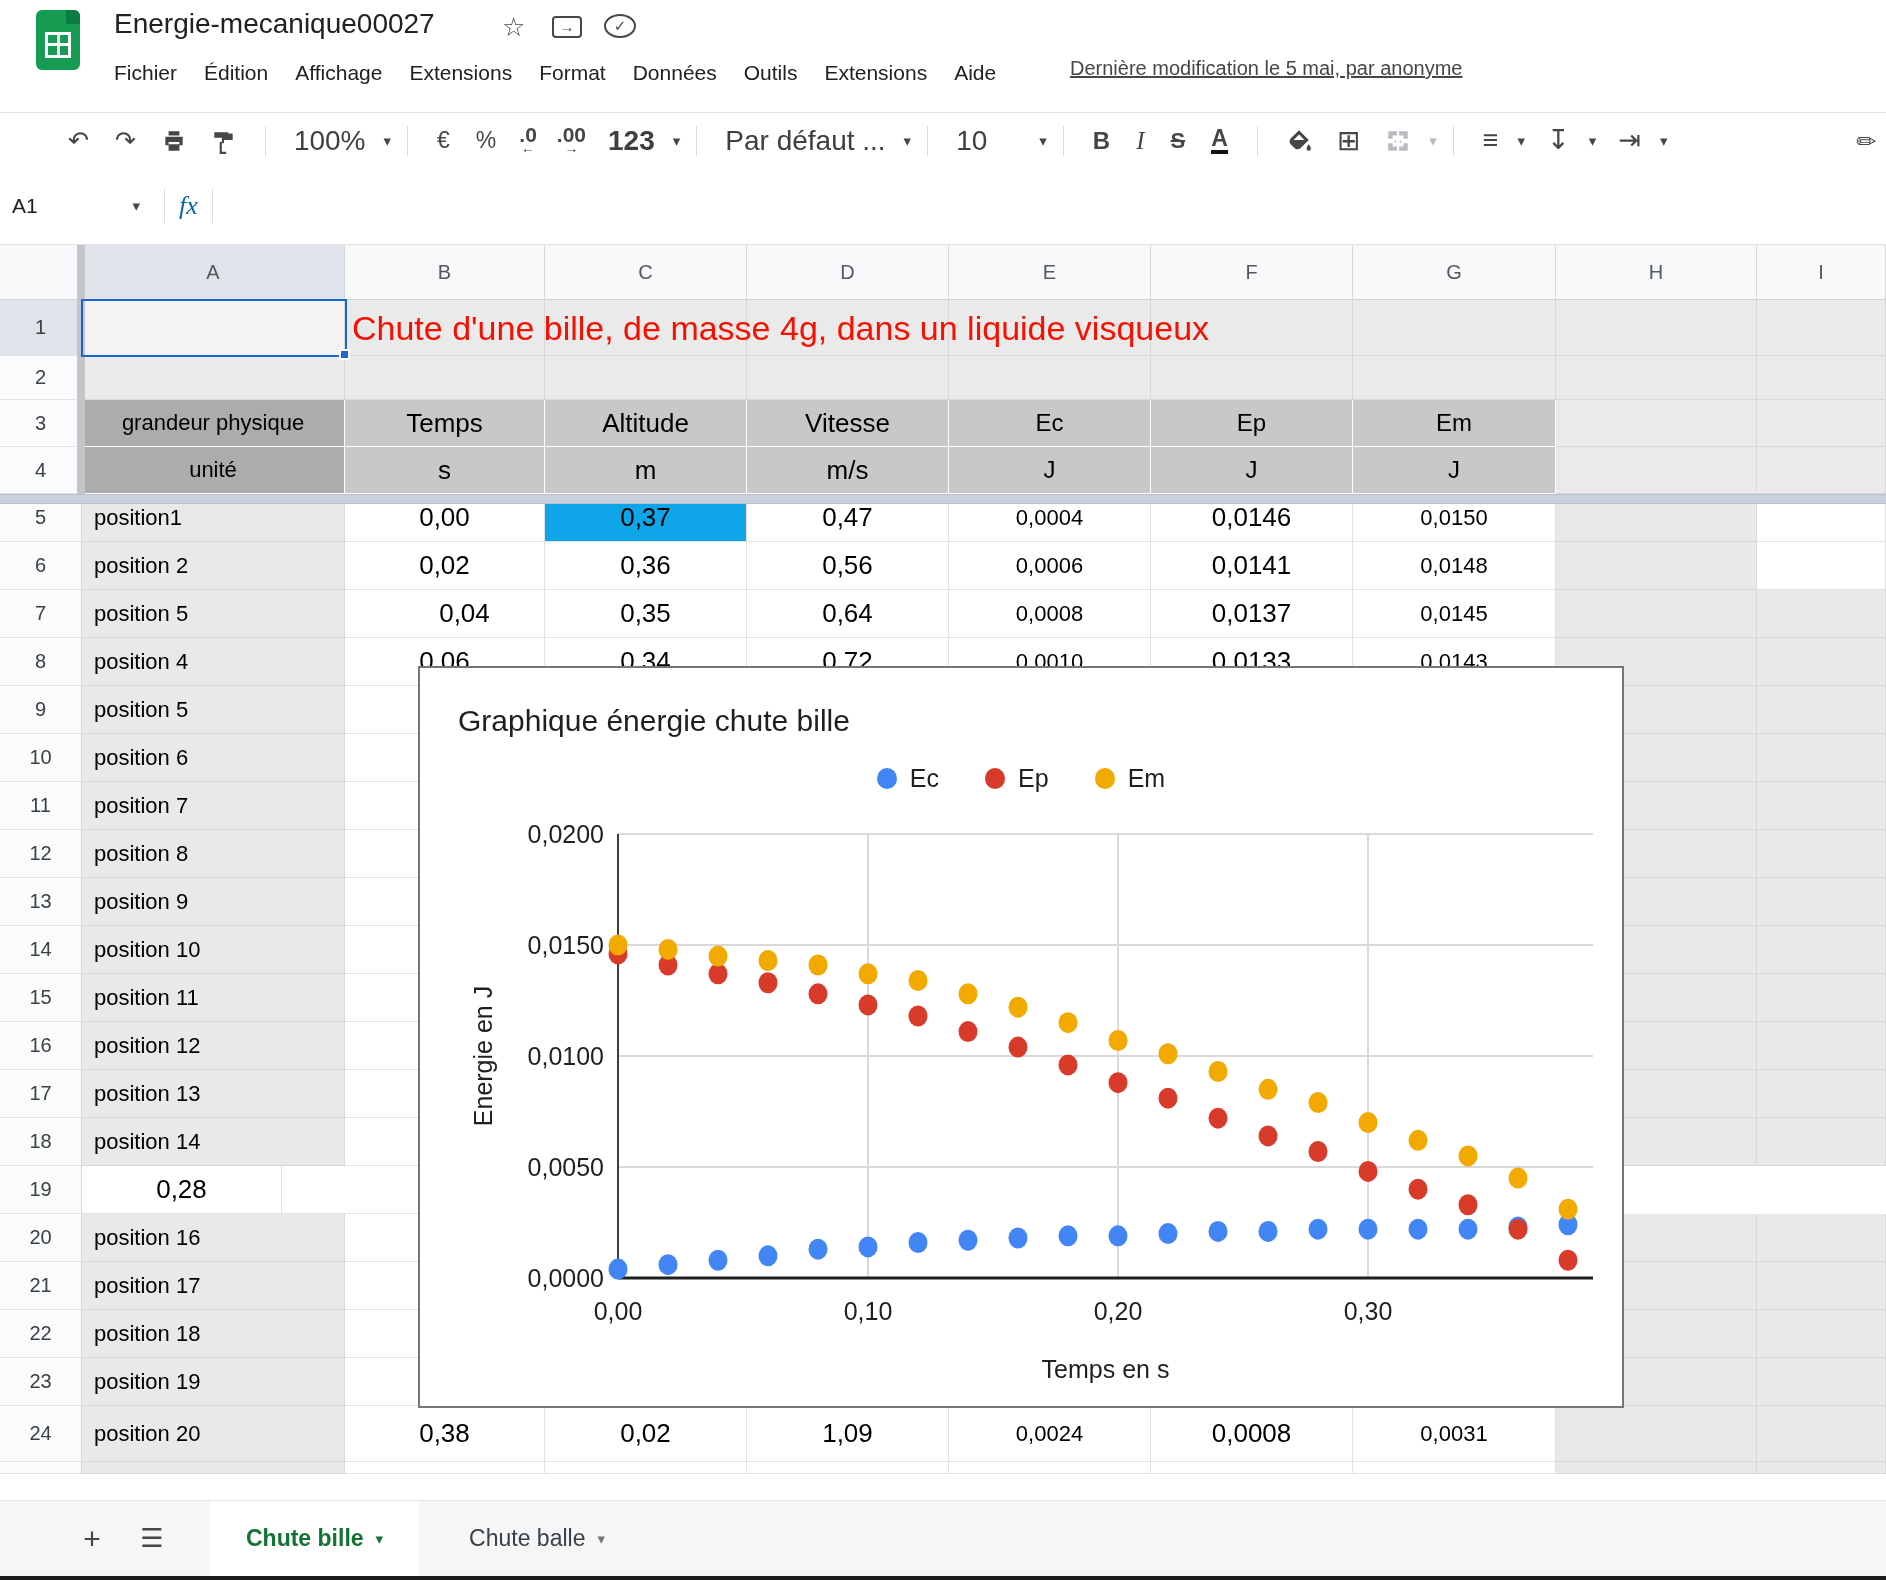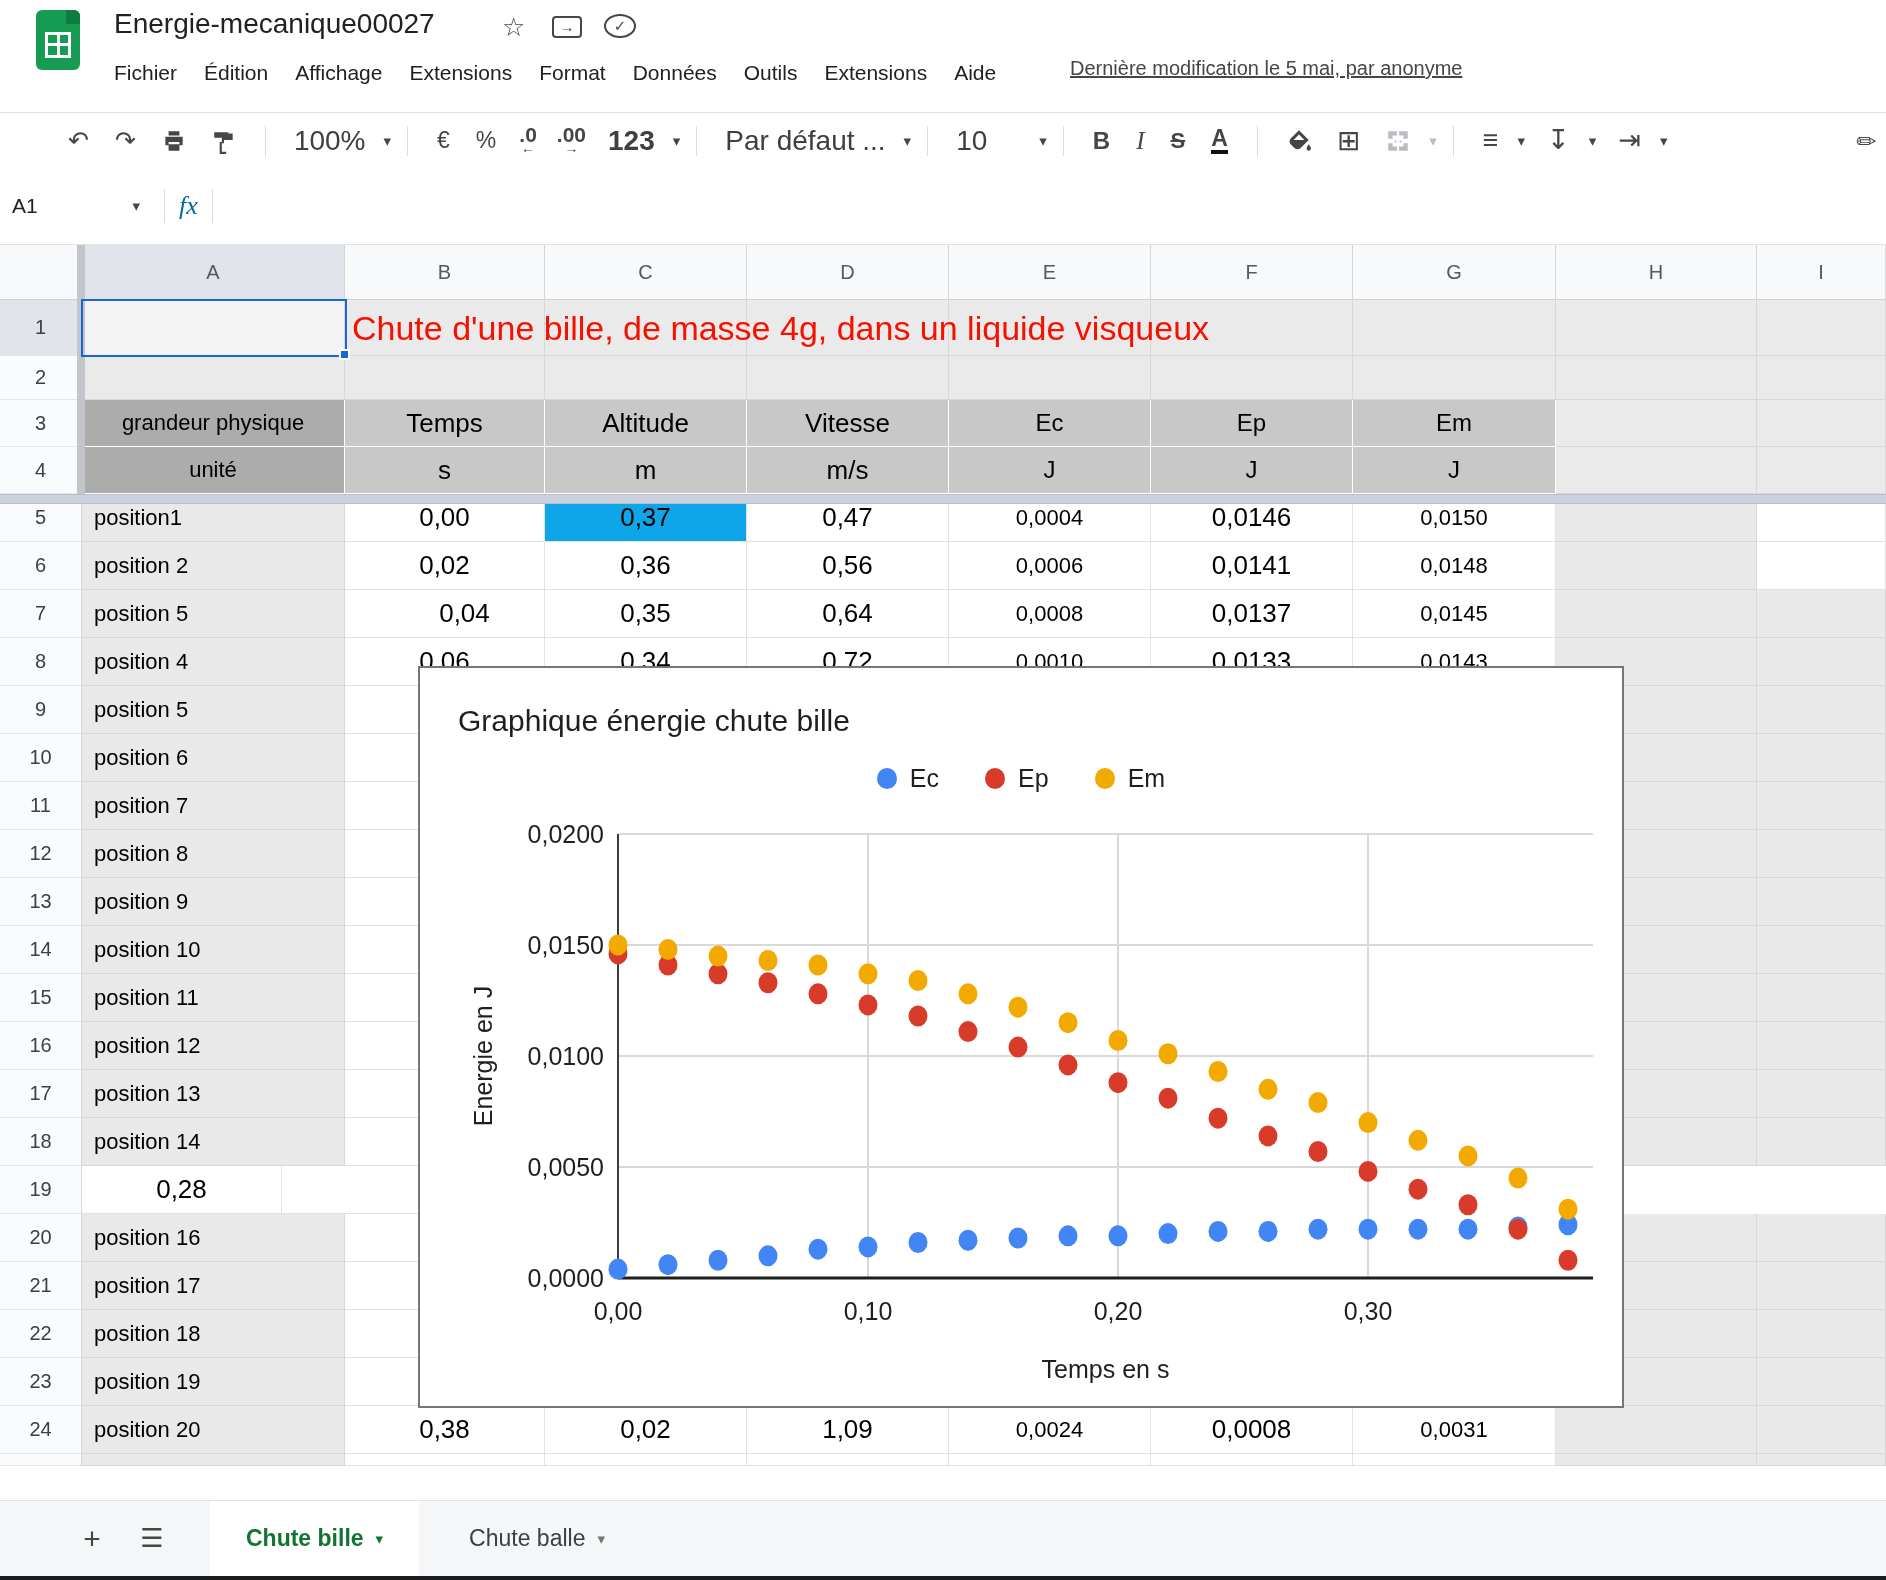--- a/index.html
+++ b/index.html
@@ -467,21 +467,21 @@
         <div class="cell gry left" style="flex: 0 0 263px; background: rgb(233, 233, 233); font-size: 22px; font-weight: 400;">position 19</div>
         <div class="cell" style="flex: 0 0 200px; background: rgb(255, 255, 255); font-size: 26px; font-weight: 500;">0,36</div>
         <div class="cell" style="flex: 0 0 202px; background: rgb(255, 255, 255);"></div>
         <div class="cell" style="flex: 0 0 202px; background: rgb(255, 255, 255);"></div>
         <div class="cell" style="flex: 0 0 202px; background: rgb(255, 255, 255);"></div>
         <div class="cell" style="flex: 0 0 202px; background: rgb(255, 255, 255);"></div>
         <div class="cell" style="flex: 0 0 203px; background: rgb(255, 255, 255);"></div>
         <div class="cell gry" style="flex: 0 0 201px; background: rgb(233, 233, 233);"></div>
         <div class="cell gry" style="flex: 0 0 129px; background: rgb(233, 233, 233);"></div>
       </div>
-      <div class="grow" style="height: 48px;">
+      <div class="grow" style="height: 56px;">
         <div class="gut">24</div>
         <div class="cell gry left" style="flex: 0 0 263px; background: rgb(233, 233, 233); font-size: 22px; font-weight: 400;">position 20</div>
         <div class="cell" style="flex: 0 0 200px; background: rgb(255, 255, 255); font-size: 26px; font-weight: 500;">0,38</div>
         <div class="cell" style="flex: 0 0 202px; background: rgb(255, 255, 255); font-size: 26px; font-weight: 500;">0,02</div>
         <div class="cell" style="flex: 0 0 202px; background: rgb(255, 255, 255); font-size: 26px; font-weight: 500;">1,09</div>
         <div class="cell" style="flex: 0 0 202px; background: rgb(255, 255, 255); font-size: 22px; font-weight: 400;">0,0024</div>
         <div class="cell" style="flex: 0 0 202px; background: rgb(255, 255, 255); font-size: 26px; font-weight: 500;">0,0008</div>
         <div class="cell" style="flex: 0 0 203px; background: rgb(255, 255, 255); font-size: 22px; font-weight: 400;">0,0031</div>
         <div class="cell gry" style="flex: 0 0 201px; background: rgb(233, 233, 233);"></div>
         <div class="cell gry" style="flex: 0 0 129px; background: rgb(233, 233, 233);"></div>

